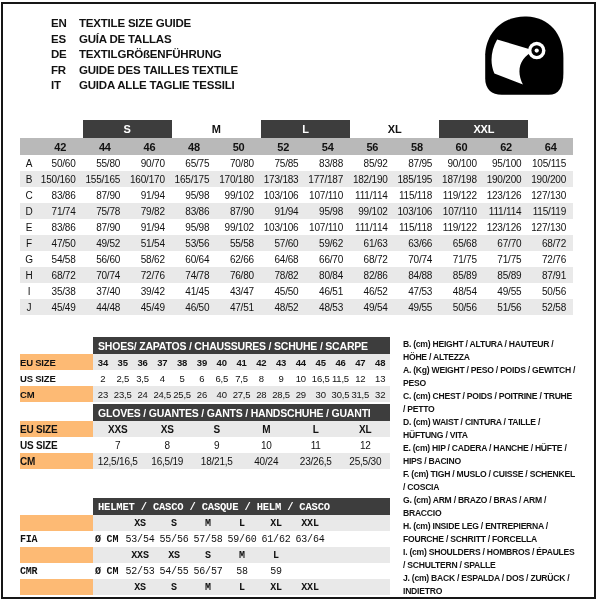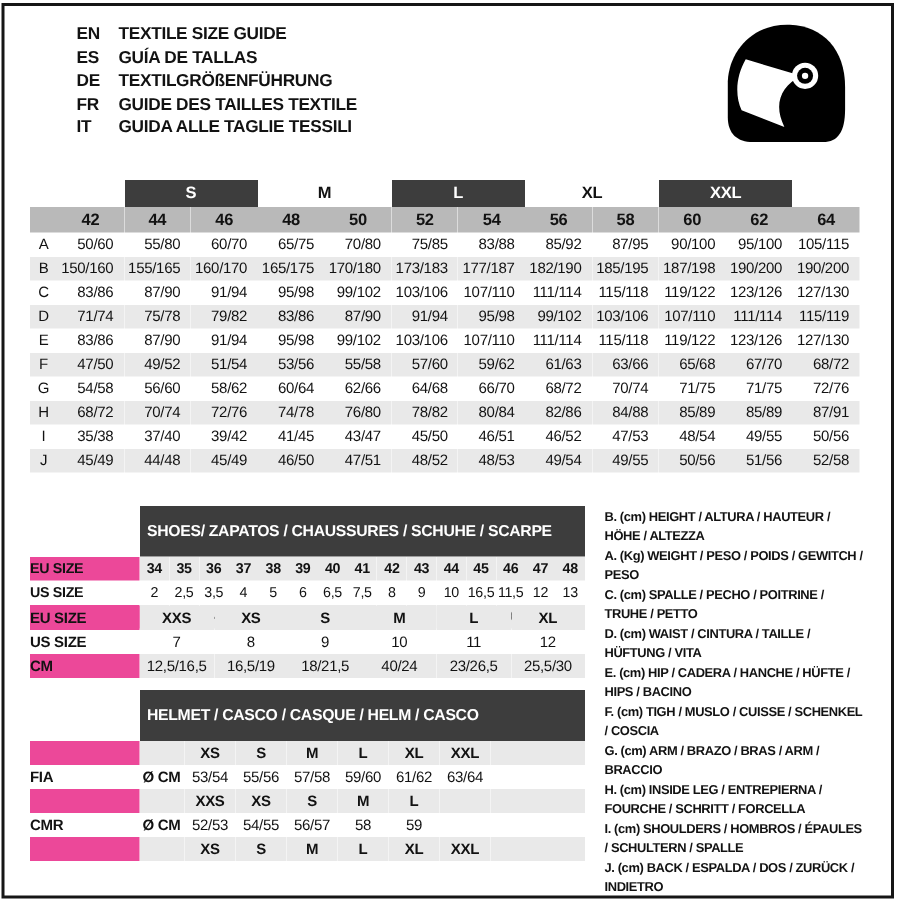--- a/index.html
+++ b/index.html
@@ -31,29 +31,29 @@
   .main-table .bar { background:#3d3d3d; color:#ffffff; font-weight:700; text-align:center; font-size:11px; }
   .main-table .mid { text-align:center; font-weight:700; font-size:11px; }
   .main-table tr.size-row td { background:#b9b9b9; height:17px; text-align:center; font-weight:700; font-size:11px; }
   .main-table td.val { text-align:right; padding-right:7px; }
   .main-table td.letter { text-align:center; }
   .main-table tr.shaded td { background:#e9e9e9; }
 
   
   .sub { position:absolute; left:20px; width:370px; font-size:10px; letter-spacing:-0.2px; }
   .sub td { height:16px; text-align:center; overflow:hidden; white-space:nowrap; }
-  .sub .titlebar { background:#3d3d3d; color:#ffffff; text-align:left; padding-left:5px; font-weight:700; font-size:10.5px; height:34px; }
+  .sub .titlebar { background:#3d3d3d; color:#ffffff; text-align:left; padding-left:5px; font-weight:700; font-size:10.5px; height:17px; }
   .sub td.lbl { text-align:left; font-weight:700; background:#ffffff; }
   .sub td.pfx { text-align:left; padding-left:2px; font-weight:700; }
   .sub tr.shaded td { background:#e9e9e9; }
-  .sub tr.shaded td.lbl { background:#ec4899; }
+  .sub tr.shaded td.lbl { background:#fdba74; }
   .sub tr.boldrow td { font-weight:700; }
   #shoes-table { top:337px; font-size:9.5px; }
   #gloves-table { top:404px; }
-  #helmet-table { top:460px; }
+  #helmet-table { top:498px;font-family:Liberation Mono, monospace; }
 
   
   .legend { position:absolute; left:403px; top:338px; width:173px; font-size:8.6px; font-weight:700; line-height:13px; letter-spacing:-0.25px; }
 </style>
 </head>
 <body>
 
 <div class="frame"></div>
 
 <div class="langs">
@@ -127,21 +127,21 @@
         <td>56</td>
         <td>58</td>
         <td>60</td>
         <td>62</td>
         <td>64</td>
       </tr>
       <tr>
         <td class="letter">A</td>
         <td class="val">50/60</td>
         <td class="val">55/80</td>
-        <td class="val">60/70</td>
+        <td class="val">90/70</td>
         <td class="val">65/75</td>
         <td class="val">70/80</td>
         <td class="val">75/85</td>
         <td class="val">83/88</td>
         <td class="val">85/92</td>
         <td class="val">87/95</td>
         <td class="val">90/100</td>
         <td class="val">95/100</td>
         <td class="val">105/115</td>
       </tr>
@@ -367,20 +367,24 @@
     <colgroup>
       <col style="width: 73px;">
       <col style="width: 49.5px;">
       <col style="width: 49.5px;">
       <col style="width: 49.5px;">
       <col style="width: 49.5px;">
       <col style="width: 49.5px;">
       <col style="width: 49.5px;">
     </colgroup>
     <tbody>
+      <tr>
+        <td></td>
+        <td colspan="6" class="titlebar">GLOVES / GUANTES / GANTS / HANDSCHUHE / GUANTI</td>
+      </tr>
       <tr class="shaded boldrow">
         <td class="lbl">EU SIZE</td>
         <td>XXS</td>
         <td>XS</td>
         <td>S</td>
         <td>M</td>
         <td>L</td>
         <td>XL</td>
       </tr>
       <tr class="">
@@ -474,21 +478,21 @@
         <td>XL</td>
         <td>XXL</td>
         <td></td>
       </tr>
     </tbody>
   </table>
 
 <div class="legend">
     <div class="legend-item">B. (cm) HEIGHT / ALTURA / HAUTEUR / HÖHE / ALTEZZA</div>
     <div class="legend-item">A. (Kg) WEIGHT / PESO / POIDS / GEWITCH / PESO</div>
-    <div class="legend-item">C. (cm) SPALLE / PECHO / POITRINE / TRUHE / PETTO</div>
+    <div class="legend-item">C. (cm) CHEST / POIDS / POITRINE / TRUHE / PETTO</div>
     <div class="legend-item">D. (cm) WAIST / CINTURA / TAILLE / HÜFTUNG / VITA</div>
     <div class="legend-item">E. (cm) HIP / CADERA / HANCHE / HÜFTE / HIPS / BACINO</div>
     <div class="legend-item">F. (cm) TIGH / MUSLO / CUISSE / SCHENKEL / COSCIA</div>
     <div class="legend-item">G. (cm) ARM / BRAZO / BRAS / ARM / BRACCIO</div>
     <div class="legend-item">H. (cm) INSIDE LEG / ENTREPIERNA / FOURCHE / SCHRITT / FORCELLA</div>
     <div class="legend-item">I. (cm) SHOULDERS / HOMBROS / ÉPAULES / SCHULTERN / SPALLE</div>
     <div class="legend-item">J. (cm) BACK / ESPALDA / DOS / ZURÜCK / INDIETRO</div>
   </div>
 
 </body></html>

